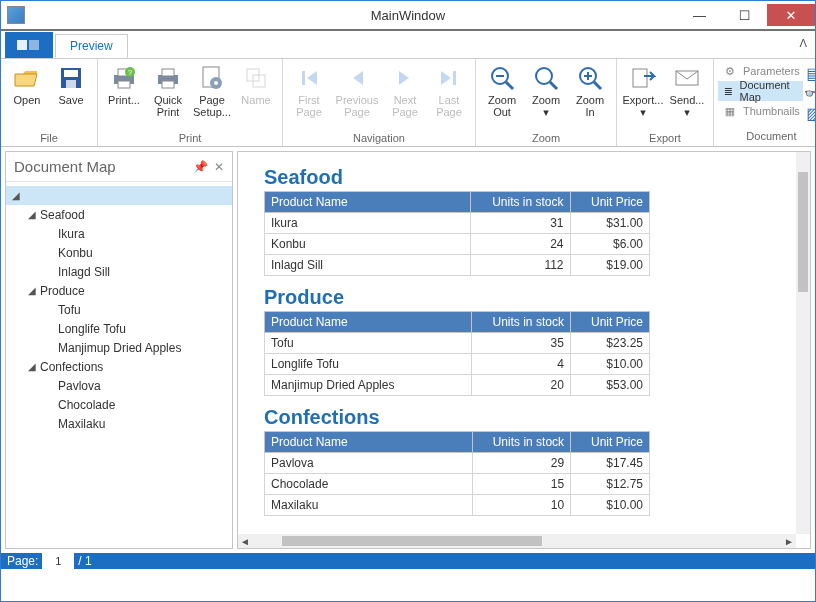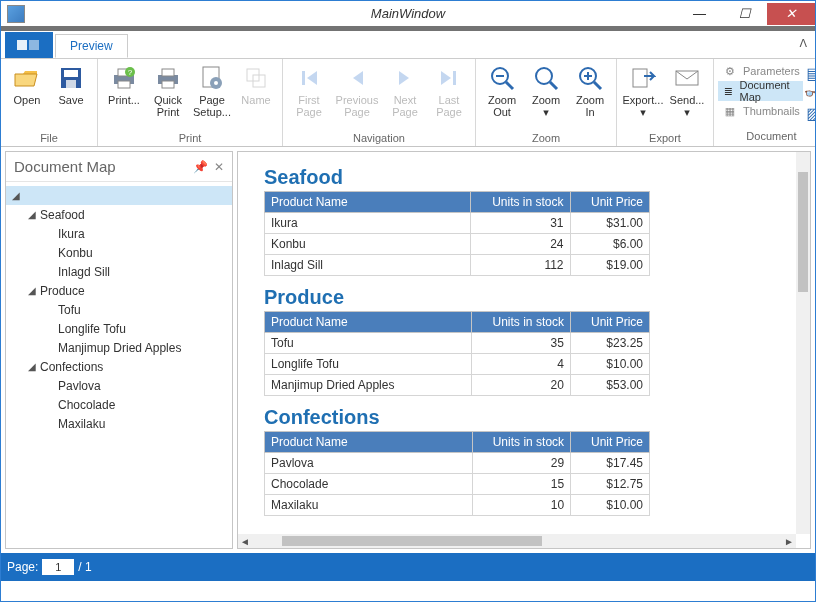--- a/index.html
+++ b/index.html
@@ -1,17 +1,17 @@
 <!DOCTYPE html>
 <html><head>
 <meta charset="utf-8">
 <style>
 * { box-sizing: border-box; margin: 0; padding: 0; font-family: "Segoe UI", Tahoma, sans-serif; }
 body { background: #fff; width: 816px; height: 602px; overflow: hidden; border: 1px solid #2d7dd2; }
-.titlebar { height: 30px; background: #fff; display: flex; align-items: center; border-bottom: 5px solid #737373; position: relative; font-style: italic; }
+.titlebar { height: 30px; background: #fff; display: flex; align-items: center; border-bottom: 2px solid #737373; position: relative; }
 .titlebar .sysicon { width: 18px; height: 18px; margin-left: 6px; background: linear-gradient(135deg,#5aa0e0,#3c7cc0); border: 1px solid #888; }
 .titlebar .title { position: absolute; left: 50%; transform: translateX(-50%); font-size: 13px; color: #333; }
 .titlebar .winbtns { margin-left: auto; display: flex; }
 .titlebar .winbtn { width: 45px; height: 22px; display: flex; align-items: center; justify-content: center; font-size: 13px; color: #333; }
 .titlebar .winbtn.close { background: #c75050; color: #fff; width: 48px; height: 22px; }
 .tabbar { height: 28px; display: flex; align-items: flex-end; background: #fff; border-bottom: 1px solid #ccc; position: relative;}
 .tabbar .appbtn { width: 48px; height: 26px; background: #1b6ec2; margin-left: 4px; display:flex;align-items:center;justify-content:center;color:#fff;font-size:11px;}
 .tabbar .tab { padding: 4px 14px; font-size: 12px; color: #1b6ec2; border: 1px solid #ccc; border-bottom: 1px solid #fff; margin-left: 2px; background:#fff;text-align:center;}
 .tabbar .collapse { position:absolute; right:8px; top:6px; font-size:11px; color:#555;}
 .ribbon { height: 88px; background: #fff; display: flex; border-bottom: 1px solid #c5c5c5; }
@@ -45,21 +45,21 @@
 .preview .vscroll .thumb { position:absolute; left:2px; right:2px; top:20px; height:120px; background:#c2c2c2;}
 .preview .hscroll { position:absolute; left:0; right:14px; bottom:0; height:14px; background:#f0f0f0; display:flex;align-items:center;}
 .preview .hscroll .la,.preview .hscroll .ra { width:14px; text-align:center; font-size:10px; color:#555;}
 .preview .hscroll .track { flex:1; height:10px; background:#f0f0f0; position:relative;}
 .preview .hscroll .thumb { position:absolute; left:30px; width:260px; top:0; bottom:0; background:#c2c2c2;}
 .section-title { color:#1f6fb2; font-size:20px; font-weight:600; margin:6px 0 2px 0;}
 table.rpt { border-collapse:collapse; width:386px; font-size:12px; margin-bottom:10px;}
 table.rpt th { background:#4a7ebb; color:#fff; text-align:left; font-weight:400; padding:3px 6px; border:1px solid #c5c5c5;}
 table.rpt th.num, table.rpt td.num { text-align:right;}
 table.rpt td { border:1px solid #d5d5d5; padding:3px 6px; color:#333;}
-.statusbar { height:28px; background:#1b6ec2; color:#fff; display:flex; align-items:center; font-size:12px; padding:0 6px;}
+.statusbar { height:16px; background:#1b6ec2; color:#fff; display:flex; align-items:center; font-size:12px; padding:0 6px;}
 .statusbar .pagebox { width:32px; height:16px; background:#fff; color:#333; text-align:center; font-size:11px; margin:0 4px; border:none;}
 svg { display:block; }
 </style>
 </head>
 <body>
 
 <div class="titlebar">
   <div class="sysicon"></div>
   <div class="title">MainWindow</div>
   <div class="winbtns">

